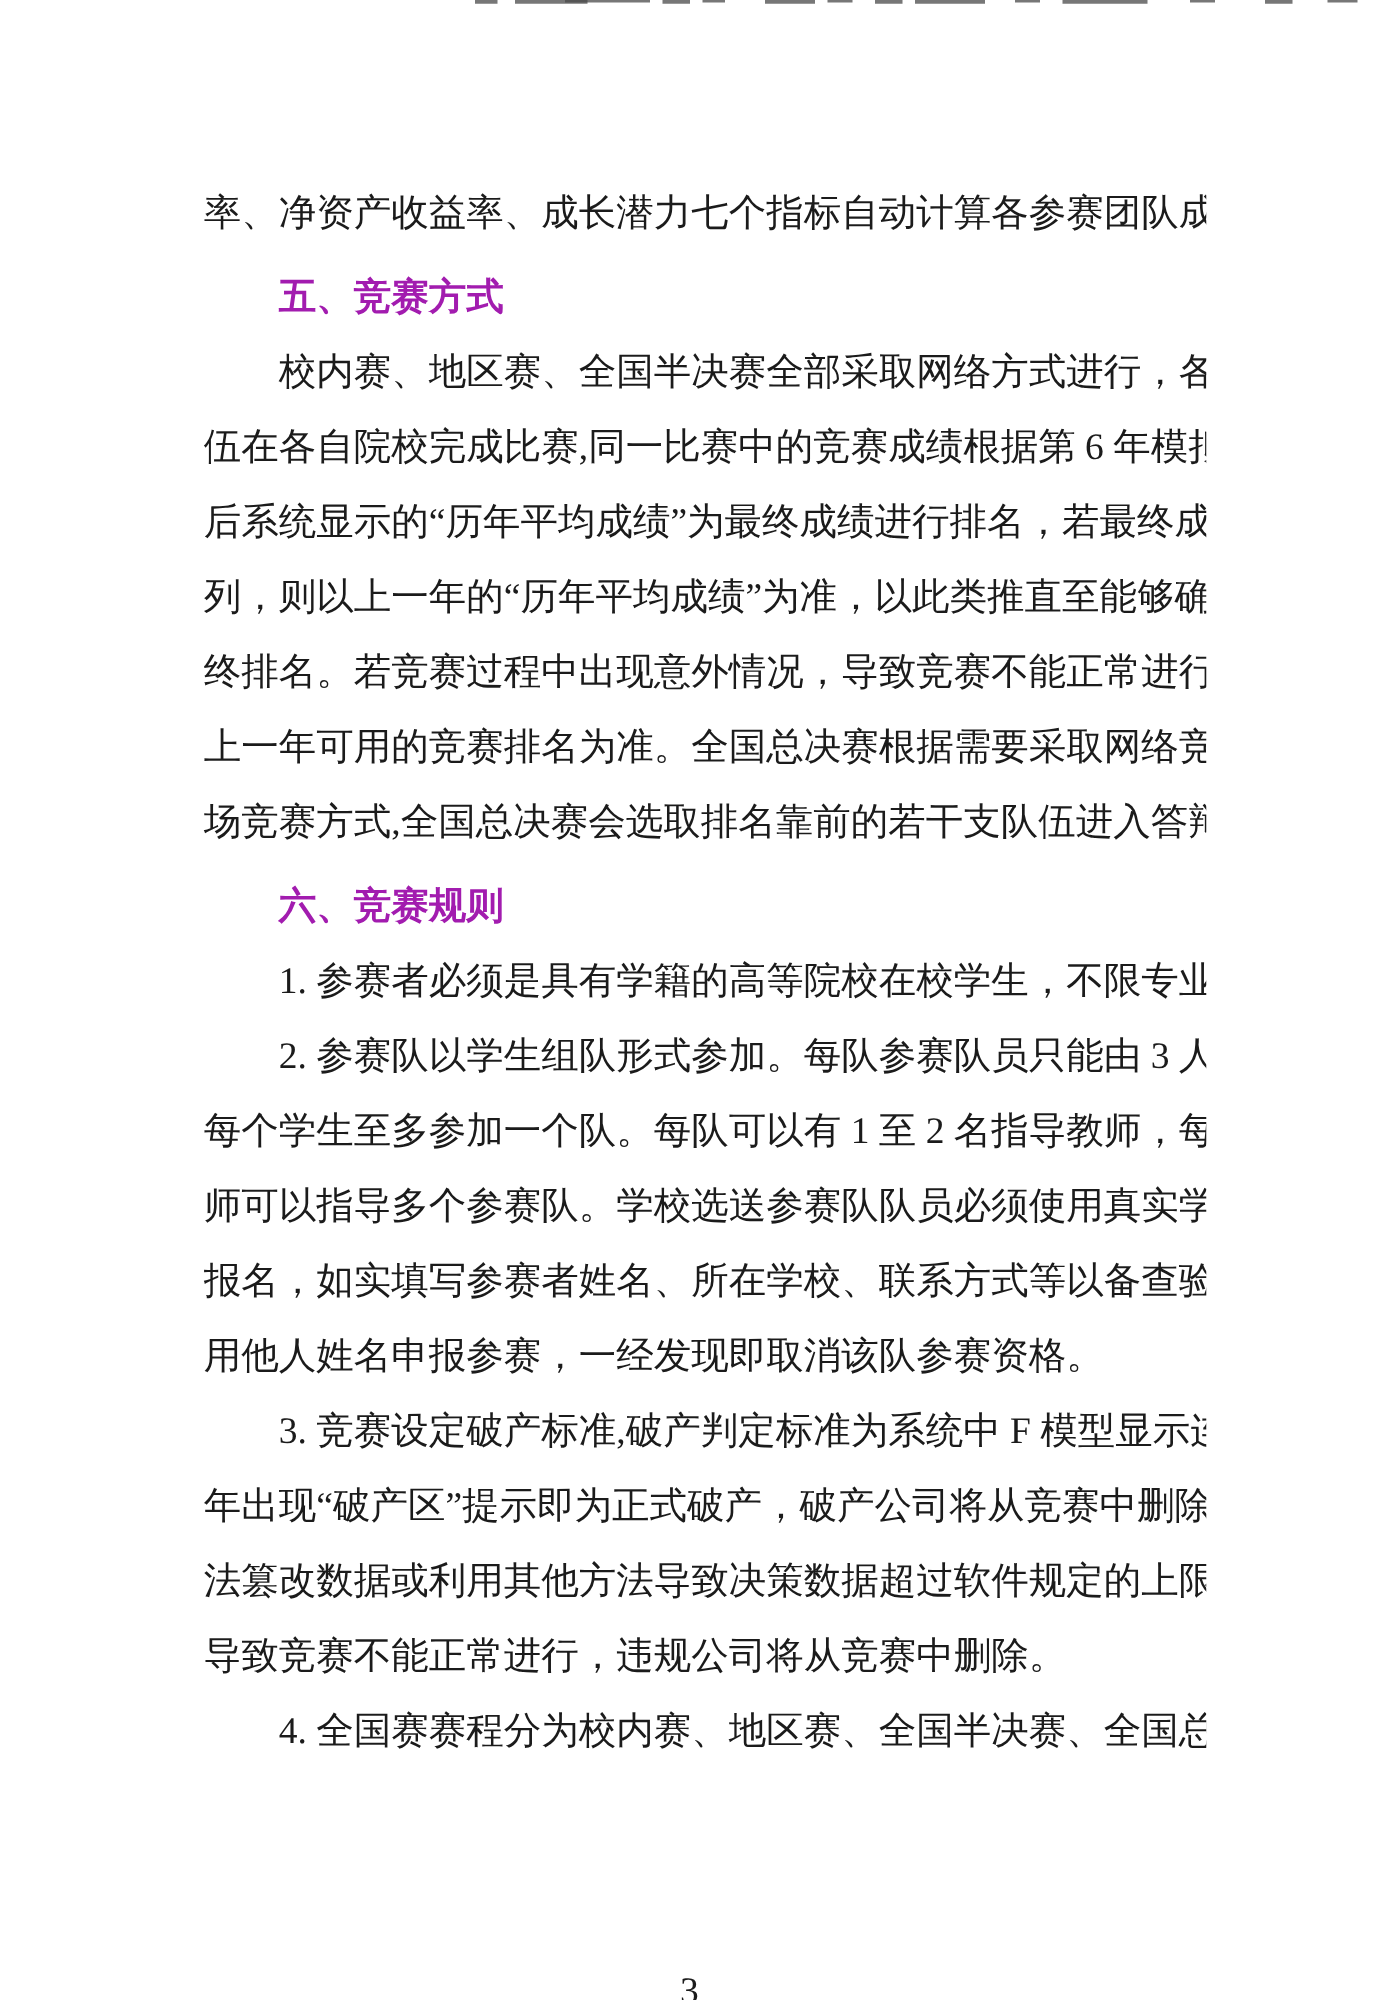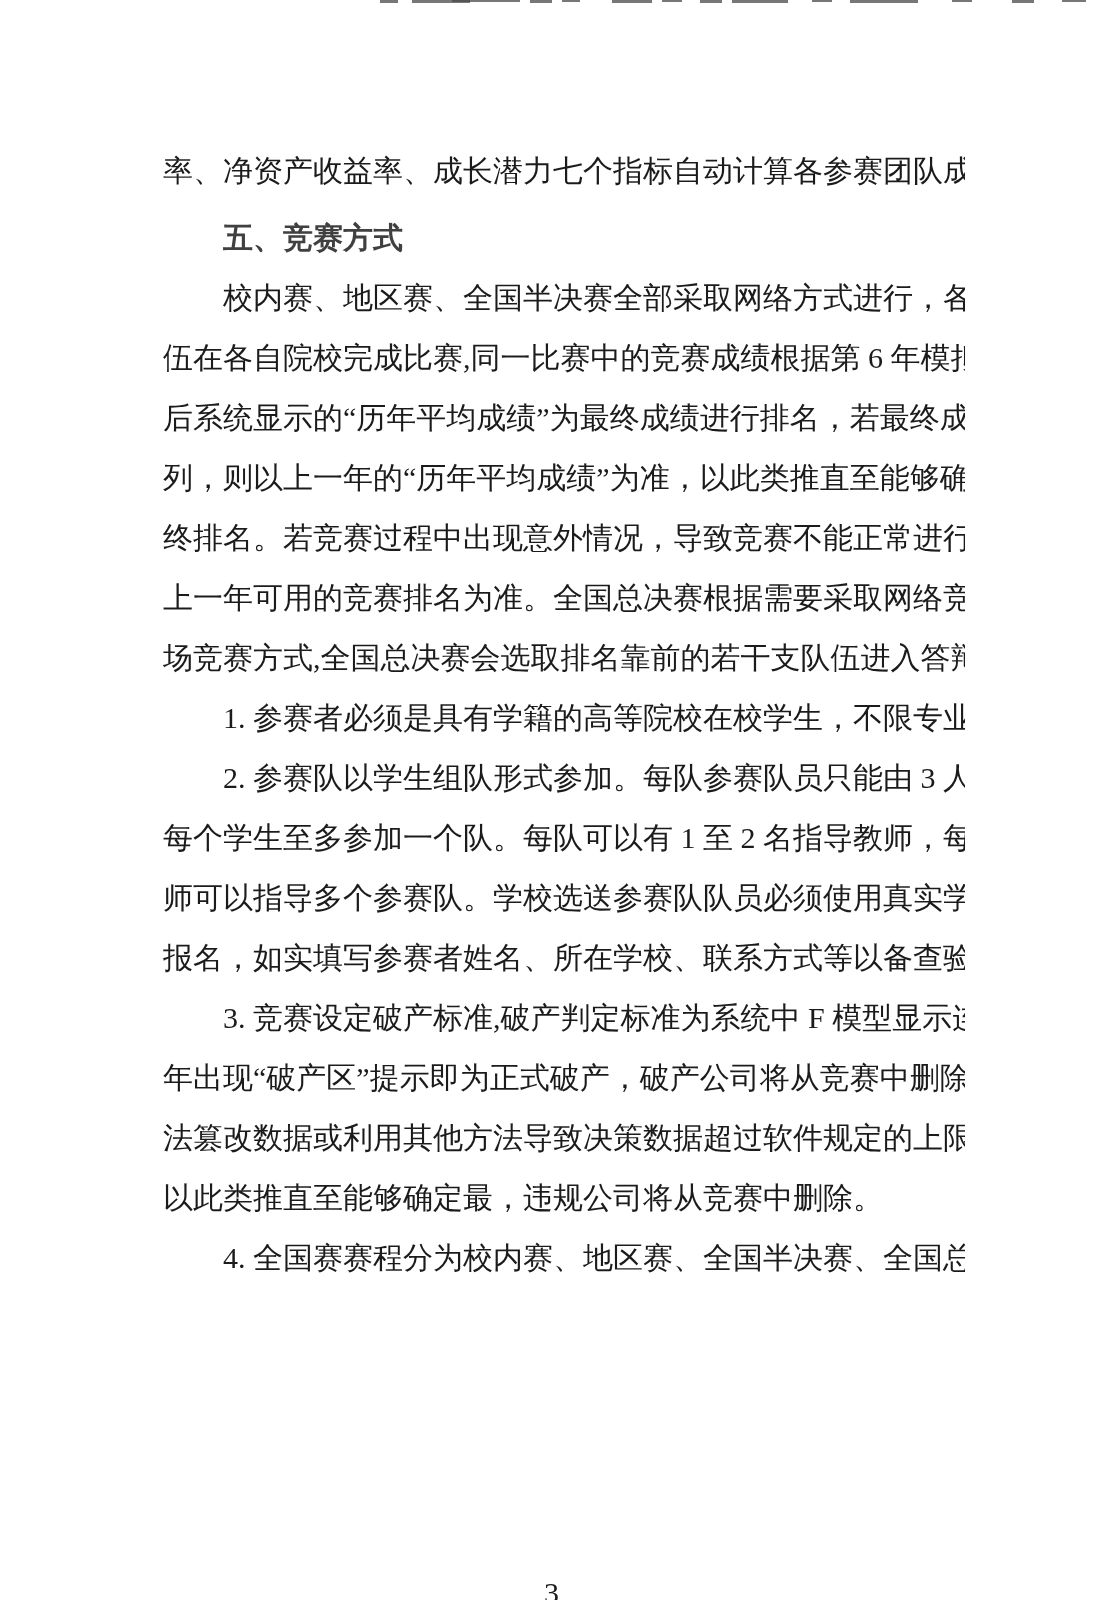--- a/index.html
+++ b/index.html
@@ -42,21 +42,21 @@
     color: #1b1b1b;
     white-space: nowrap;
     overflow: hidden;
     letter-spacing: 0px;
   }
   .indent {
     padding-left: 60px;
   }
   .heading {
     font-weight: bold;
-    color: #404040;
+    color: #a21caf;
     margin-top: 7px;
   }
   .page-number {
     position: absolute;
     left: 544px;
     top: 1576px;
     font-size: 30px;
     color: #1b1b1b;
     line-height: 34px;
   }
@@ -84,25 +84,27 @@
 <div class="page-content">
   <div class="line">率、净资产收益率、成长潜力七个指标自动计算各参赛团队成绩。</div>
   <div class="line indent heading">五、竞赛方式</div>
   <div class="line indent">校内赛、地区赛、全国半决赛全部采取网络方式进行，各参赛队</div>
   <div class="line">伍在各自院校完成比赛,同一比赛中的竞赛成绩根据第 6 年模拟结束</div>
   <div class="line">后系统显示的“历年平均成绩”为最终成绩进行排名，若最终成绩并</div>
   <div class="line">列，则以上一年的“历年平均成绩”为准，以此类推直至能够确定最</div>
   <div class="line">终排名。若竞赛过程中出现意外情况，导致竞赛不能正常进行，则以</div>
   <div class="line">上一年可用的竞赛排名为准。全国总决赛根据需要采取网络竞赛或现</div>
   <div class="line">场竞赛方式,全国总决赛会选取排名靠前的若干支队伍进入答辩环节，</div>
+  <div class="line indent heading">六、竞赛规则</div>
   <div class="line indent">1. 参赛者必须是具有学籍的高等院校在校学生，不限专业。</div>
   <div class="line indent">2. 参赛队以学生组队形式参加。每队参赛队员只能由 3 人组成，</div>
   <div class="line">每个学生至多参加一个队。每队可以有 1 至 2 名指导教师，每位教</div>
   <div class="line">师可以指导多个参赛队。学校选送参赛队队员必须使用真实学生身份</div>
   <div class="line">报名，如实填写参赛者姓名、所在学校、联系方式等以备查验，如冒</div>
+  <div class="line">用他人姓名申报参赛，一经发现即取消该队参赛资格。</div>
   <div class="line indent">3. 竞赛设定破产标准,破产判定标准为系统中 F 模型显示连续两</div>
   <div class="line">年出现“破产区”提示即为正式破产，破产公司将从竞赛中删除。非</div>
   <div class="line">法篡改数据或利用其他方法导致决策数据超过软件规定的上限值或</div>
-  <div class="line">以此类推直至能够确定最，违规公司将从竞赛中删除。</div>
+  <div class="line">导致竞赛不能正常进行，违规公司将从竞赛中删除。</div>
   <div class="line indent">4. 全国赛赛程分为校内赛、地区赛、全国半决赛、全国总决赛 4</div>
 </div>
 
 <div class="page-number">3</div>
 
 </body></html>

